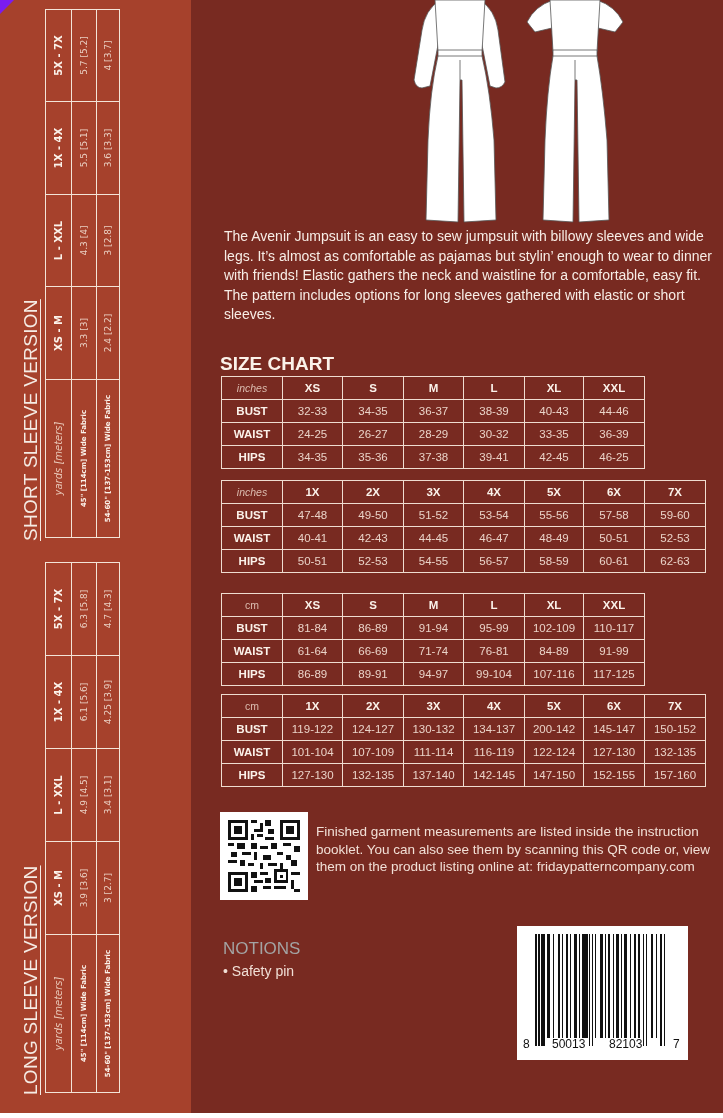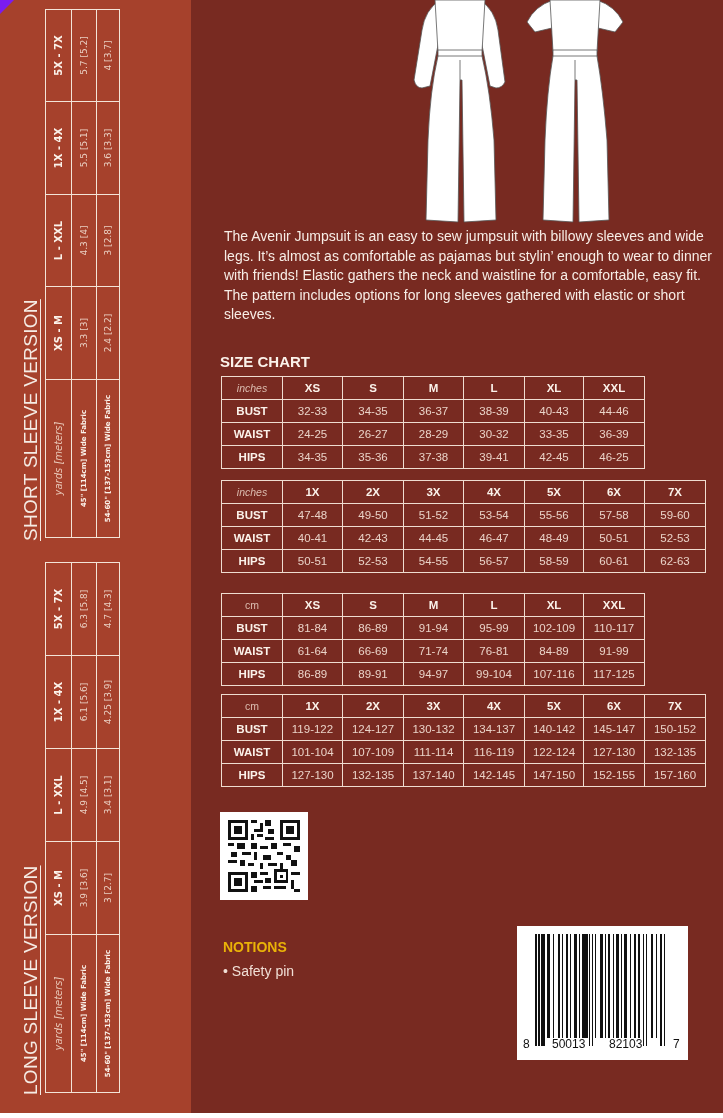--- a/index.html
+++ b/index.html
@@ -25,38 +25,38 @@
     table.yardage .fabric { font-weight: bold; font-size: 7px; text-align: center; color: #fbf2ea; }
     table.yardage td.val { font-size: 9px; color: #ead0c3; }
 
     
     .illustration { position: absolute; left: 410px; top: 0; width: 230px; height: 225px; }
 
     .description { position: absolute; left: 224px; top: 227px; width: 490px; font-family: "Liberation Sans", sans-serif;
       font-size: 14px; line-height: 19.5px; color: #f7ede6; }
 
     .size-chart-title { position: absolute; left: 220px; top: 353px; font-family: "Liberation Sans", sans-serif;
-      font-weight: bold; font-size: 15px; color: #fbf2ea; }
+      font-weight: bold; font-size: 19px; color: #fbf2ea; }
 
     table.sizes { position: absolute; border-collapse: collapse; table-layout: fixed; }
     table.sizes td, table.sizes th { border: 1.5px solid #efdcd0; text-align: center; vertical-align: middle; height: 23px;
       font-family: "Liberation Sans", sans-serif; font-size: 11.5px; color: #ead3c8; white-space: nowrap; padding: 0; }
     table.sizes th { font-weight: bold; color: #fbf2ea; font-size: 11.5px; }
     table.sizes th.rowhead { font-size: 11.5px; }
     table.sizes .unit { font-style: italic; font-weight: normal; font-size: 10.5px; color: #dcbdb0; }
     table.sizes .unit-cm { font-style: normal; }
 
     .qr-box { position: absolute; left: 220px; top: 812px; width: 88px; height: 88px; background: #ffffff; padding: 8px; }
     .qr-box svg { width: 72px; height: 72px; display: block; }
 
     .qr-text { position: absolute; left: 316px; top: 823px; width: 400px; font-family: "Liberation Sans", sans-serif;
       font-size: 13.5px; line-height: 17.5px; color: #f1dfd6; }
 
     .notions-title { position: absolute; left: 223px; top: 939px; font-family: "Liberation Sans", sans-serif;
-      font-weight: bold; font-size: 14px; color: #eab308; }
+      font-weight: normal; font-size: 17px; color: #a3a3a3; }
     .notions-list { position: absolute; left: 223px; top: 963px; list-style: none; font-family: "Liberation Sans", sans-serif;
       font-size: 14px; line-height: 17px; color: #f1dfd6; }
     .notions-list li::before { content: "• "; }
 
     .barcode { position: absolute; left: 517px; top: 926px; width: 171px; height: 134px; background: #ffffff; }
     .barcode svg { width: 171px; height: 134px; display: block; }
     .barcode .digits { position: absolute; left: 0; bottom: 9px; width: 171px; height: 14px; font-family: "Liberation Sans", sans-serif; font-size: 12px; color: #111; }
     .barcode .digits span { position: absolute; top: 0; }
   </style>
 </head>
@@ -345,21 +345,21 @@
       <th>5X</th>
       <th>6X</th>
       <th>7X</th>
     </tr>
     <tr>
       <th class="rowhead">BUST</th>
       <td>119-122</td>
       <td>124-127</td>
       <td>130-132</td>
       <td>134-137</td>
-      <td>140-142</td>
+      <td>200-142</td>
       <td>145-147</td>
       <td>150-152</td>
     </tr>
     <tr>
       <th class="rowhead">WAIST</th>
       <td>101-104</td>
       <td>107-109</td>
       <td>111-114</td>
       <td>116-119</td>
       <td>122-124</td>
@@ -423,20 +423,21 @@
           <rect x="9" y="21" width="3" height="1"></rect>
         <rect x="13" y="20" width="2" height="2"></rect>
           <rect x="22" y="21" width="1" height="3"></rect>
           <rect x="8" y="23" width="2" height="2"></rect>
         <rect x="12" y="23" width="3" height="1"></rect>
           <rect x="16" y="23" width="4" height="1"></rect>
           <rect x="23" y="24" width="2" height="1"></rect>
       </g>
     </svg>
   </div>
+  <p class="qr-text">Finished garment measurements are listed inside the instruction booklet. You can also see them by scanning this QR code or, view them on the product listing online at: fridaypatterncompany.com</p>
 
   <div class="notions-title">NOTIONS</div>
   <ul class="notions-list">
     <li>Safety pin</li>
   </ul>
 
   <div class="barcode">
     <svg viewBox="0 0 171 134" shape-rendering="crispEdges">
       <g fill="#111">
         <rect x="18" y="8" width="2" height="112"></rect>

